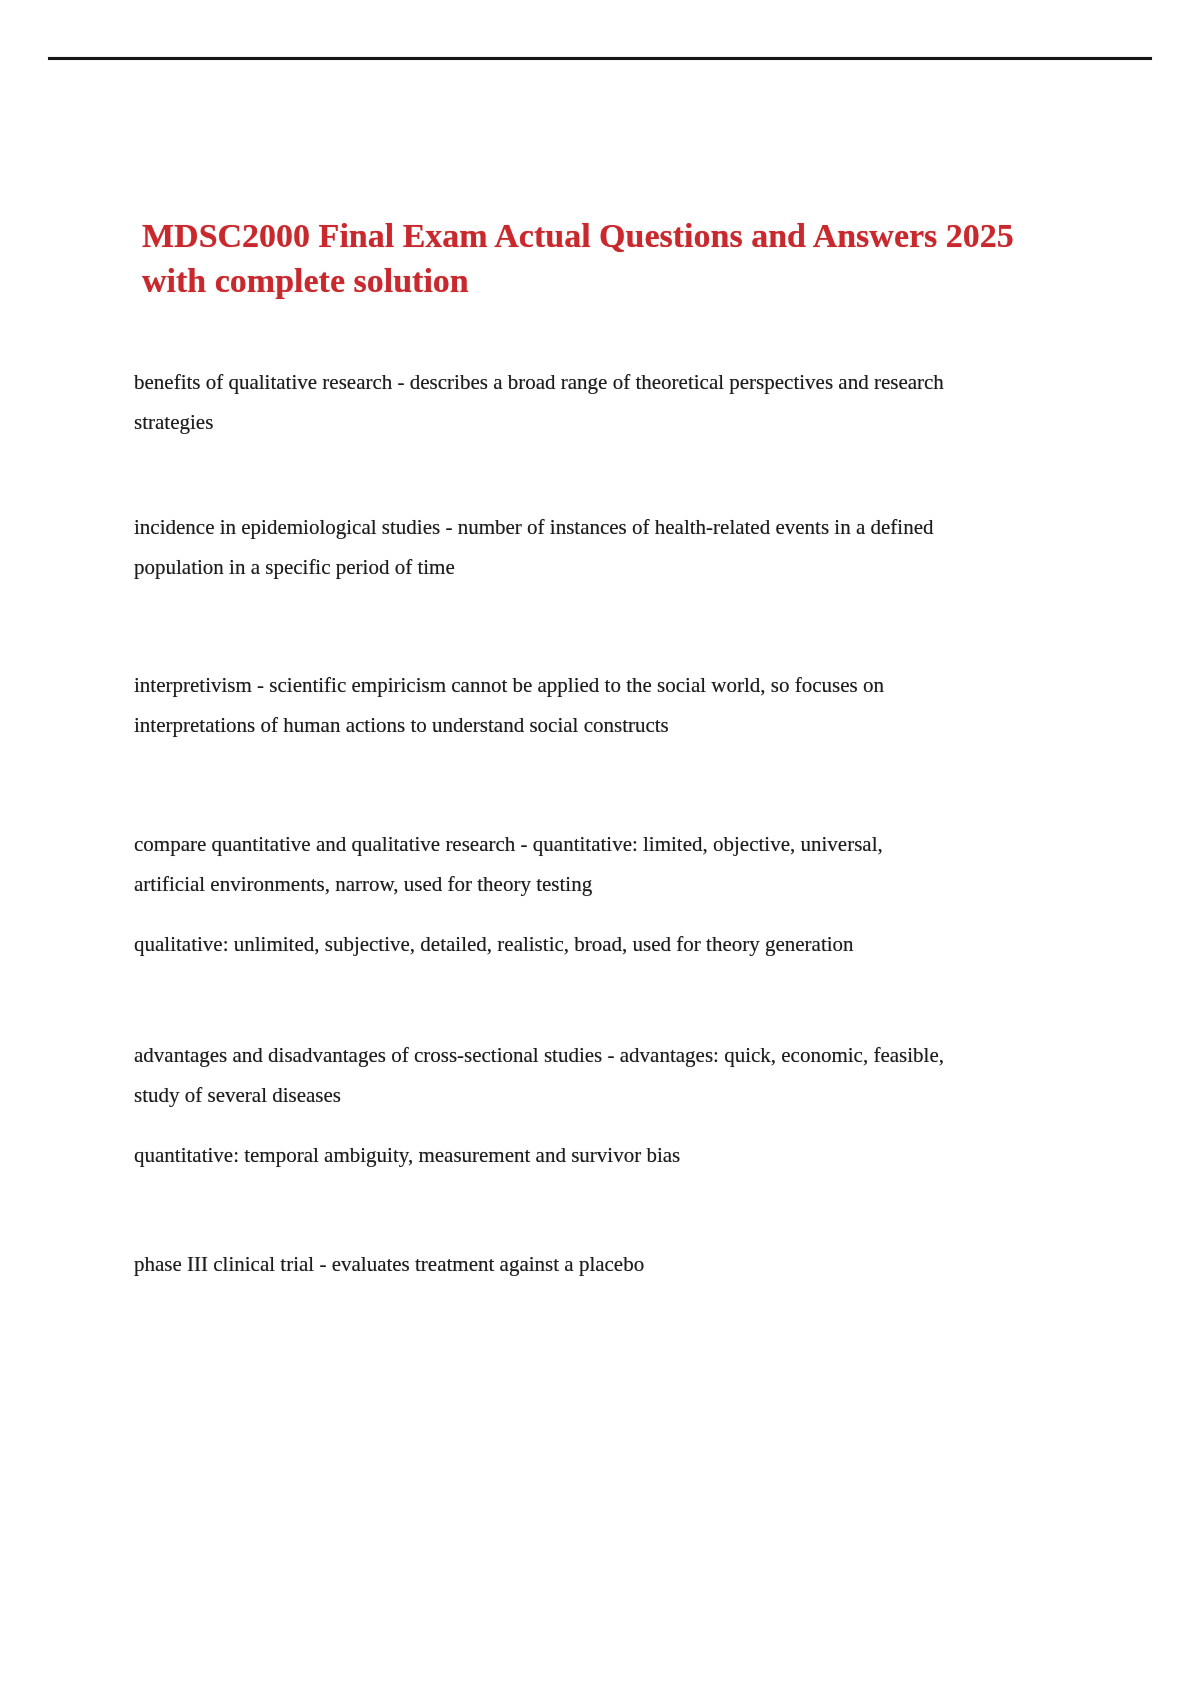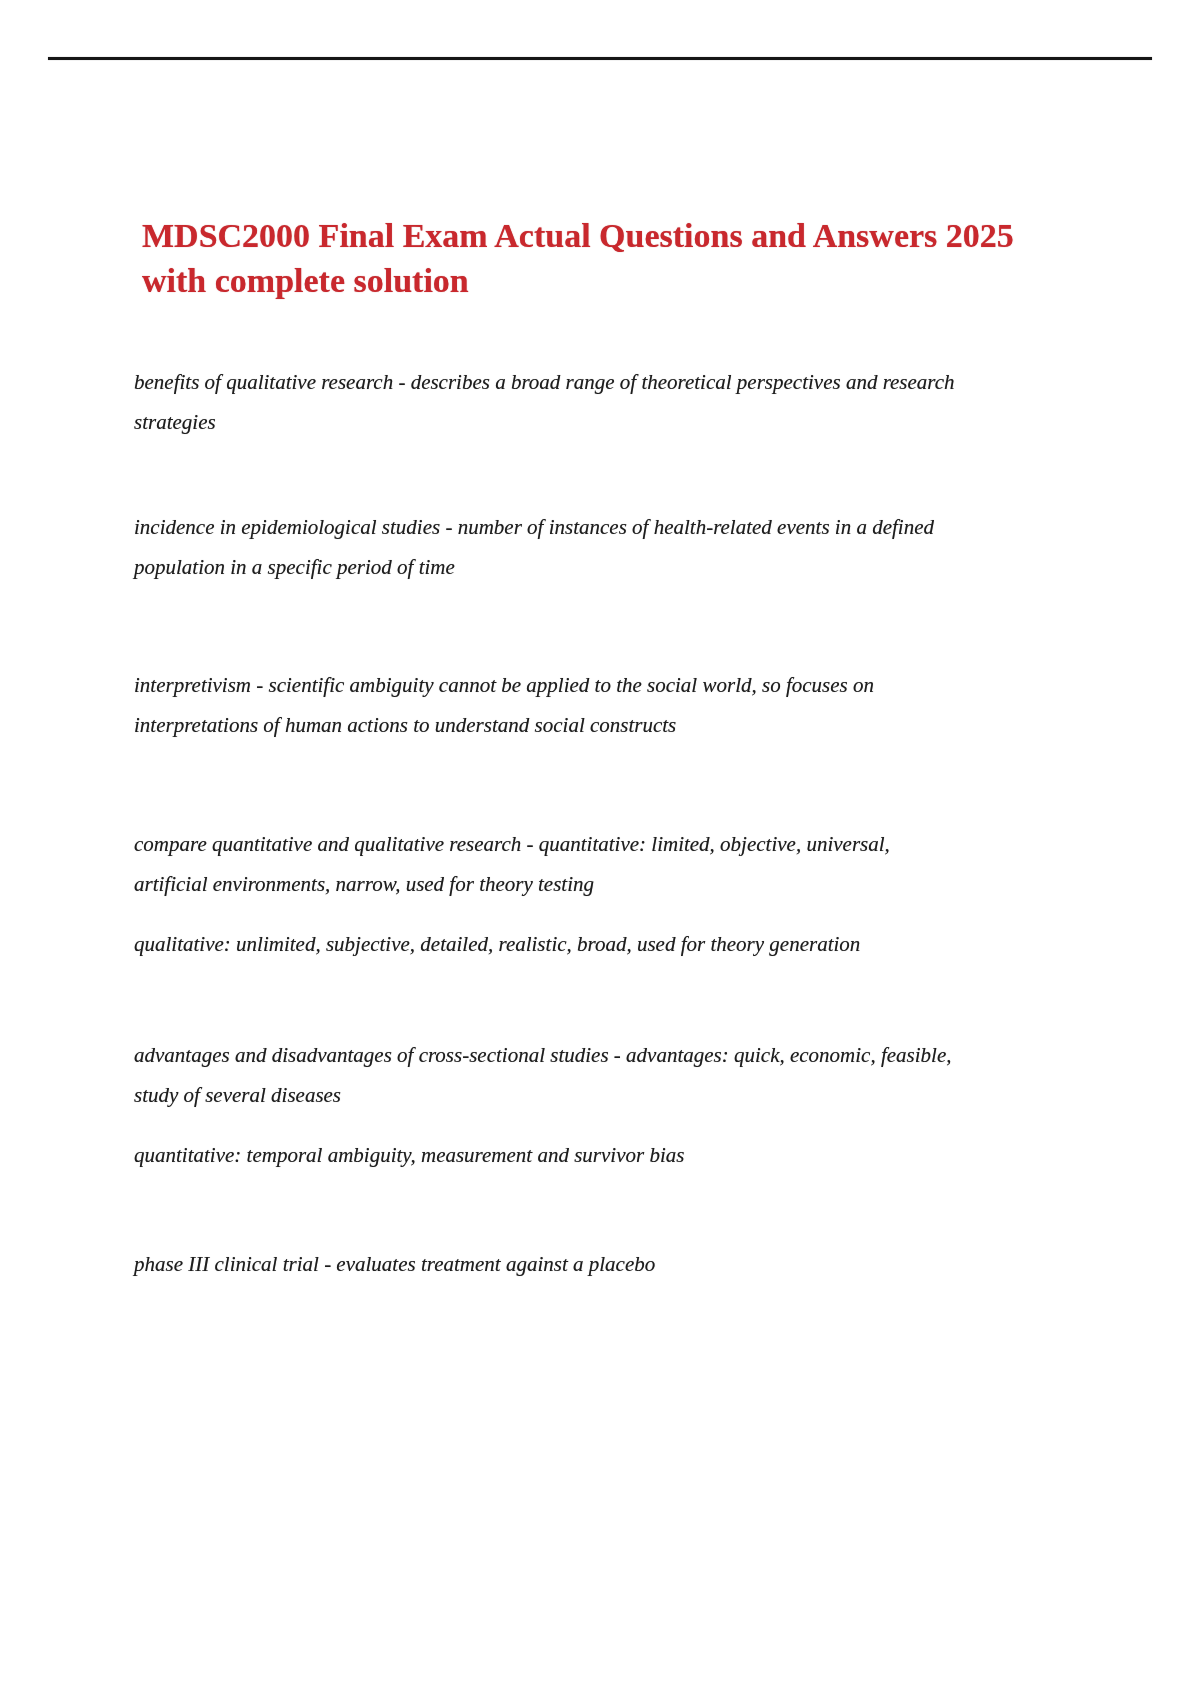--- a/index.html
+++ b/index.html
@@ -49,21 +49,21 @@
   .qa-block {
     position: absolute;
     left: 0;
     margin: 0;
     font-size: 21px;
     line-height: 40px;
     color: #1d1d1d;
     white-space: nowrap;
     text-shadow: 0 0 0.7px rgba(20,20,20,0.5);
   }
-  .text-line { display: block; font-style: italic; }
+  .text-line { display: block; }
 
   .qa-p0 { top: 362px; }
   .qa-p1 { top: 507px; }
   .qa-p2 { top: 665px; }
   .qa-p3 { top: 824px; }
   .qa-p4 { top: 924px; }
   .qa-p5 { top: 1035px; }
   .qa-p6 { top: 1135px; }
   .qa-p7 { top: 1244px; }
   .qa-p8 { top: 1355px; }
@@ -86,21 +86,21 @@
       <span class="text-line">benefits of qualitative research - describes a broad range of theoretical perspectives and research</span>
       <span class="text-line">strategies</span>
     </p>
 
     <p class="qa-block qa-p1">
       <span class="text-line">incidence in epidemiological studies - number of instances of health-related events in a defined</span>
       <span class="text-line">population in a specific period of time</span>
     </p>
 
     <p class="qa-block qa-p2">
-      <span class="text-line">interpretivism - scientific ambiguity cannot be applied to the social world, so focuses on</span>
+      <span class="text-line">interpretivism - scientific empiricism cannot be applied to the social world, so focuses on</span>
       <span class="text-line">interpretations of human actions to understand social constructs</span>
     </p>
 
     <p class="qa-block qa-p3">
       <span class="text-line">compare quantitative and qualitative research - quantitative: limited, objective, universal,</span>
       <span class="text-line">artificial environments, narrow, used for theory testing</span>
     </p>
 
     <p class="qa-block qa-p4">
       <span class="text-line">qualitative: unlimited, subjective, detailed, realistic, broad, used for theory generation</span>

